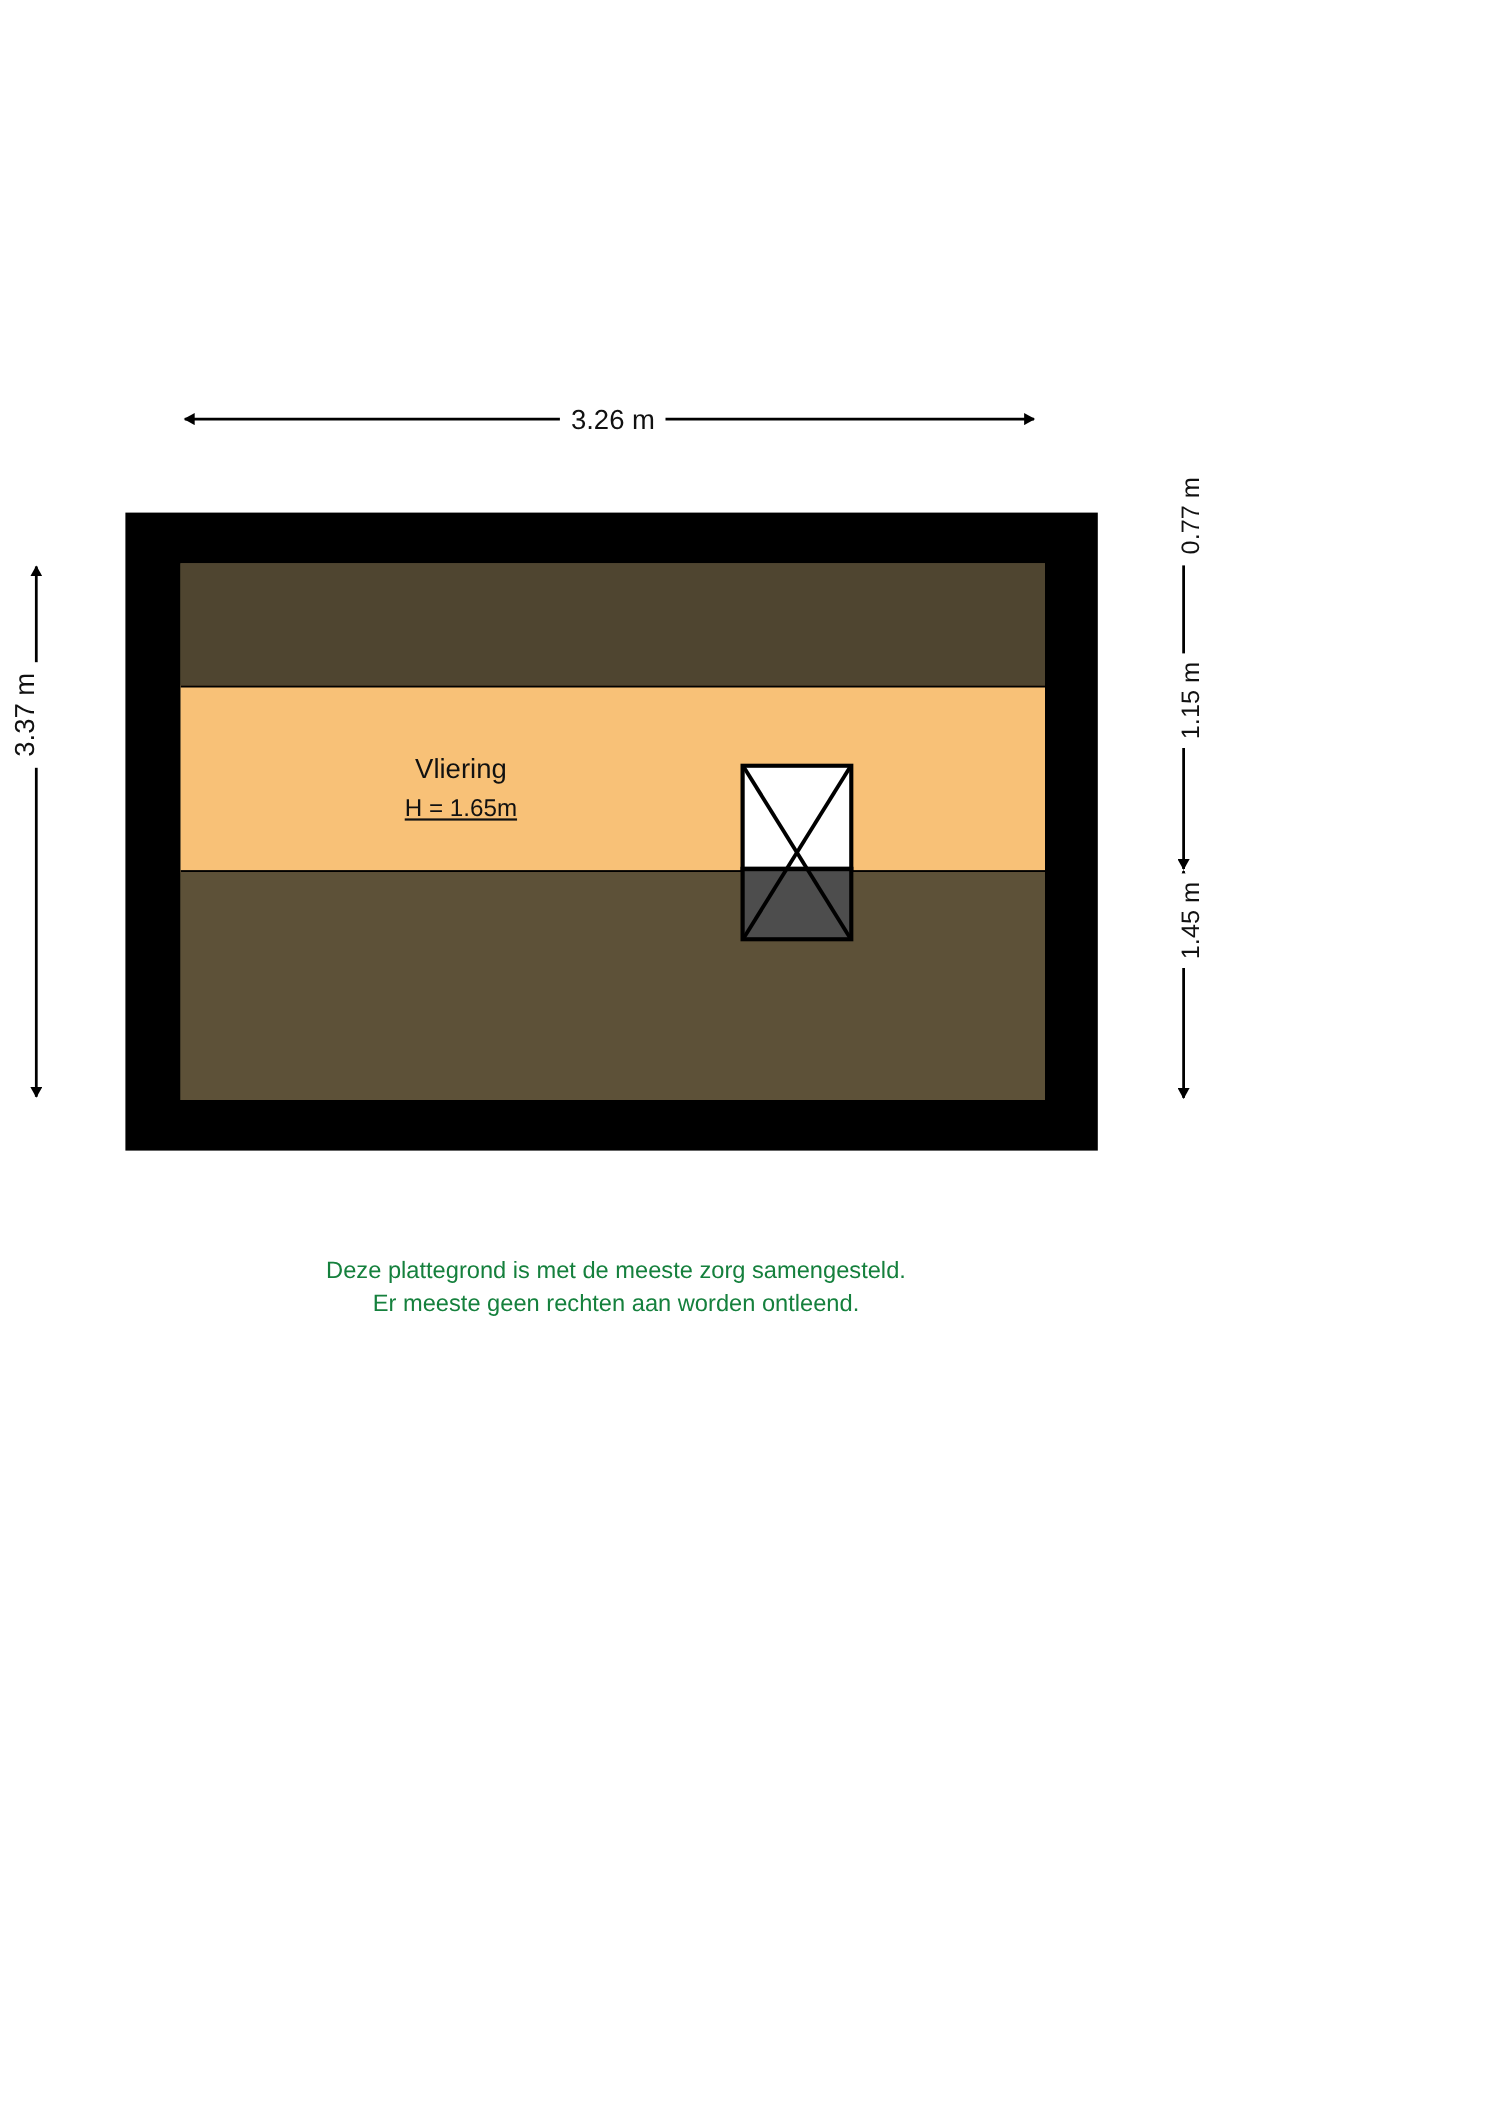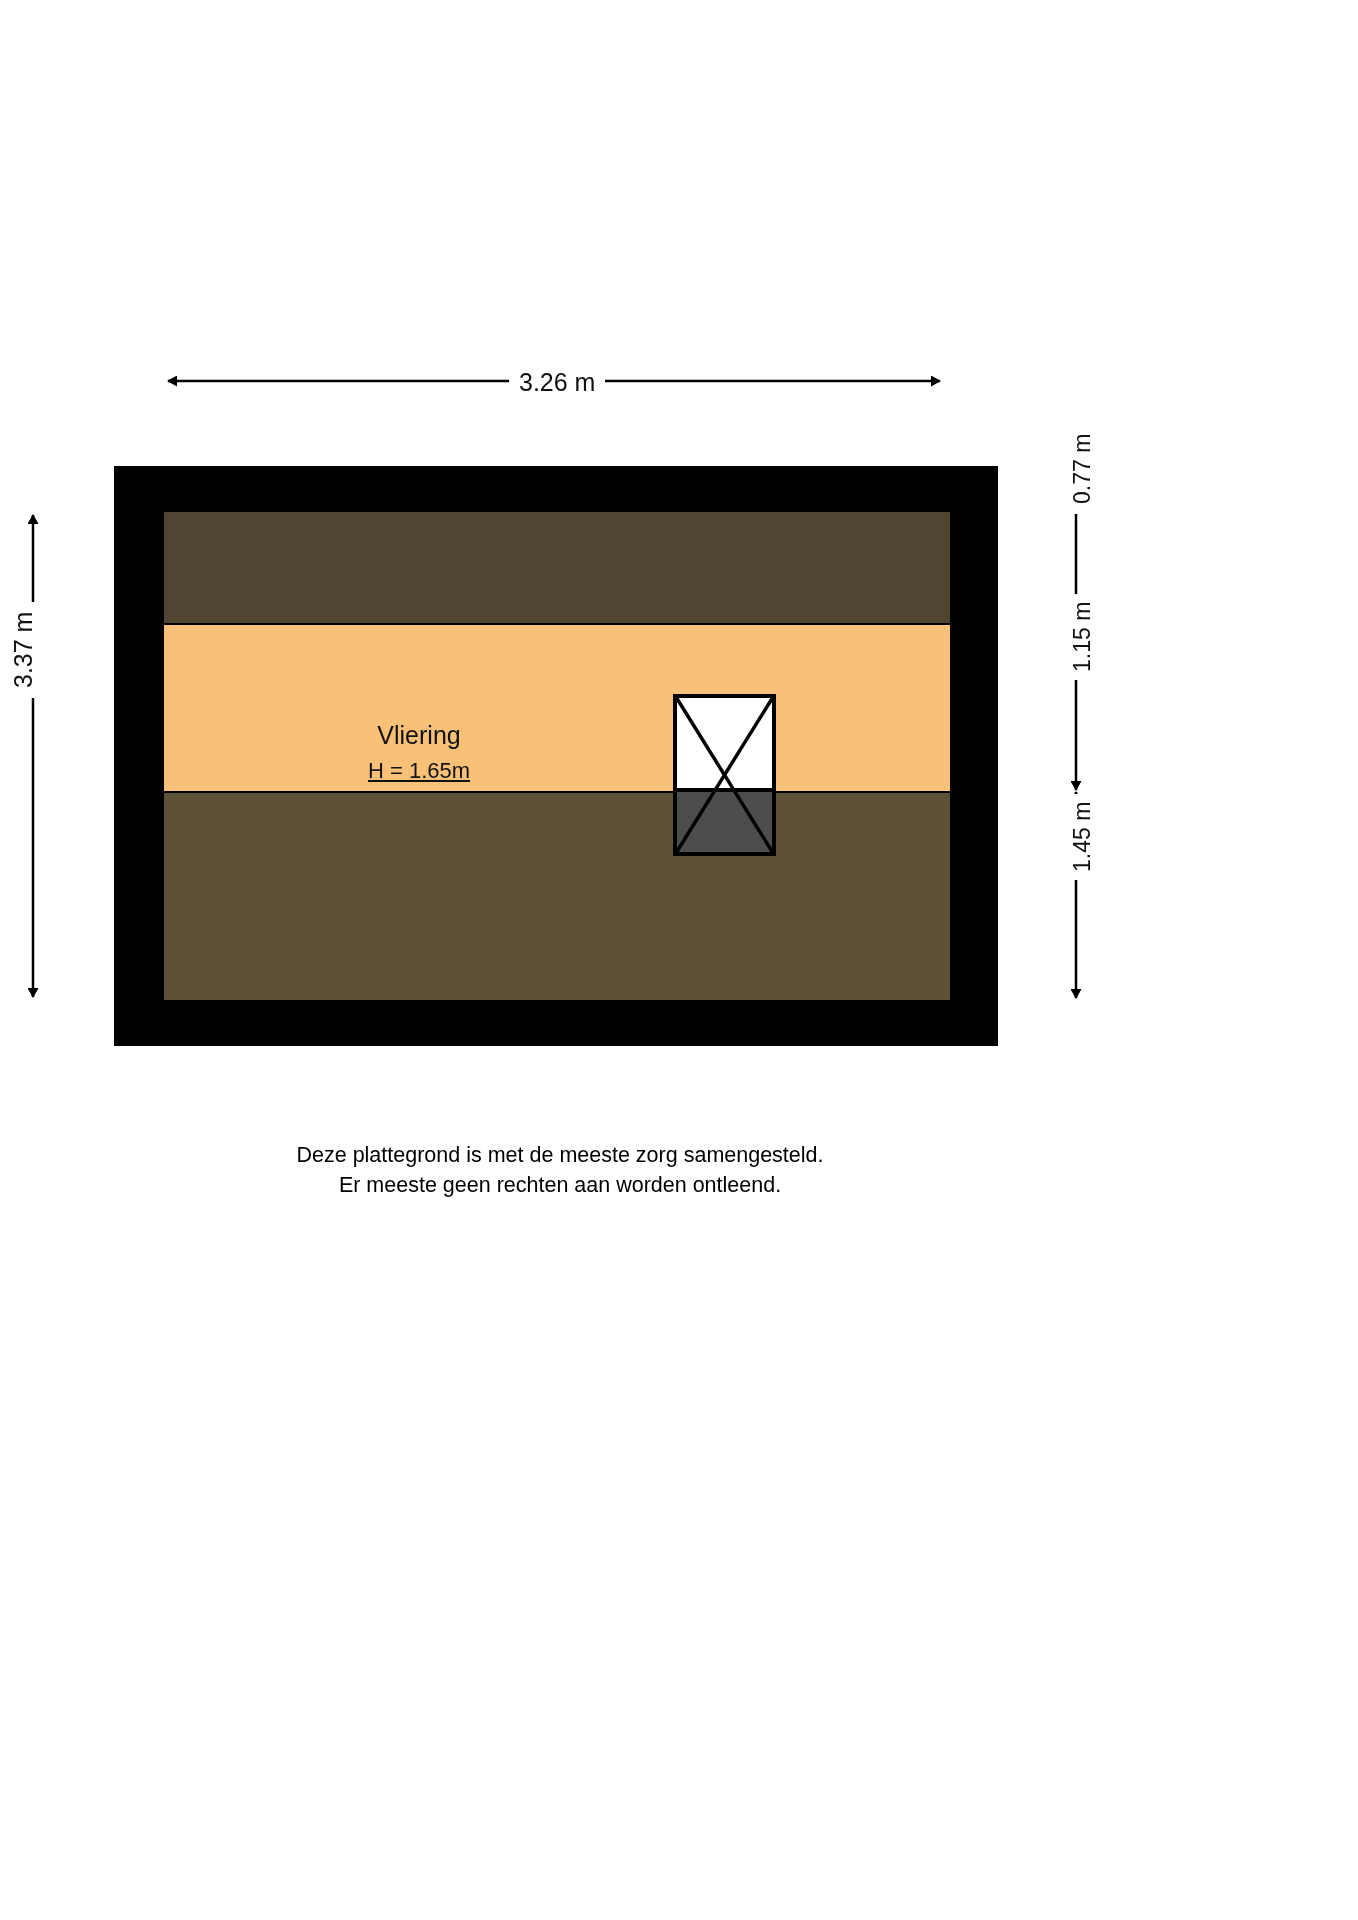--- a/index.html
+++ b/index.html
@@ -79,21 +79,21 @@
   .room-label {
     position: absolute;
     left: 164px;
     top: 681px;
     width: 510px;
     text-align: center;
     font-size: 25px;
     line-height: 36px;
     color: #111111;
   }
-  .room-label .room-name { display: block; font-size: 25px; margin-top: 36px; }
+  .room-label .room-name { display: block; font-size: 25px; }
   .room-label .room-height { display: block; font-size: 22px; text-decoration: underline; }
 
   
   .hatch {
     position: absolute;
     left: 673px;
     top: 694px;
     width: 103px;
     height: 162px;
   }
@@ -146,21 +146,21 @@
 
   
   .disclaimer {
     position: absolute;
     left: 0;
     top: 1140px;
     width: 1120px;
     text-align: center;
     font-size: 21.5px;
     line-height: 30px;
-    color: #000000;
+    color: #15803d;
   }
   .disclaimer span { display: block; }
 </style>
 </head>
 <body>
 
 <div id="floorplan">
 
   <svg width="1358" height="1920" style="position:absolute;left:0;top:0;">
     <defs>

